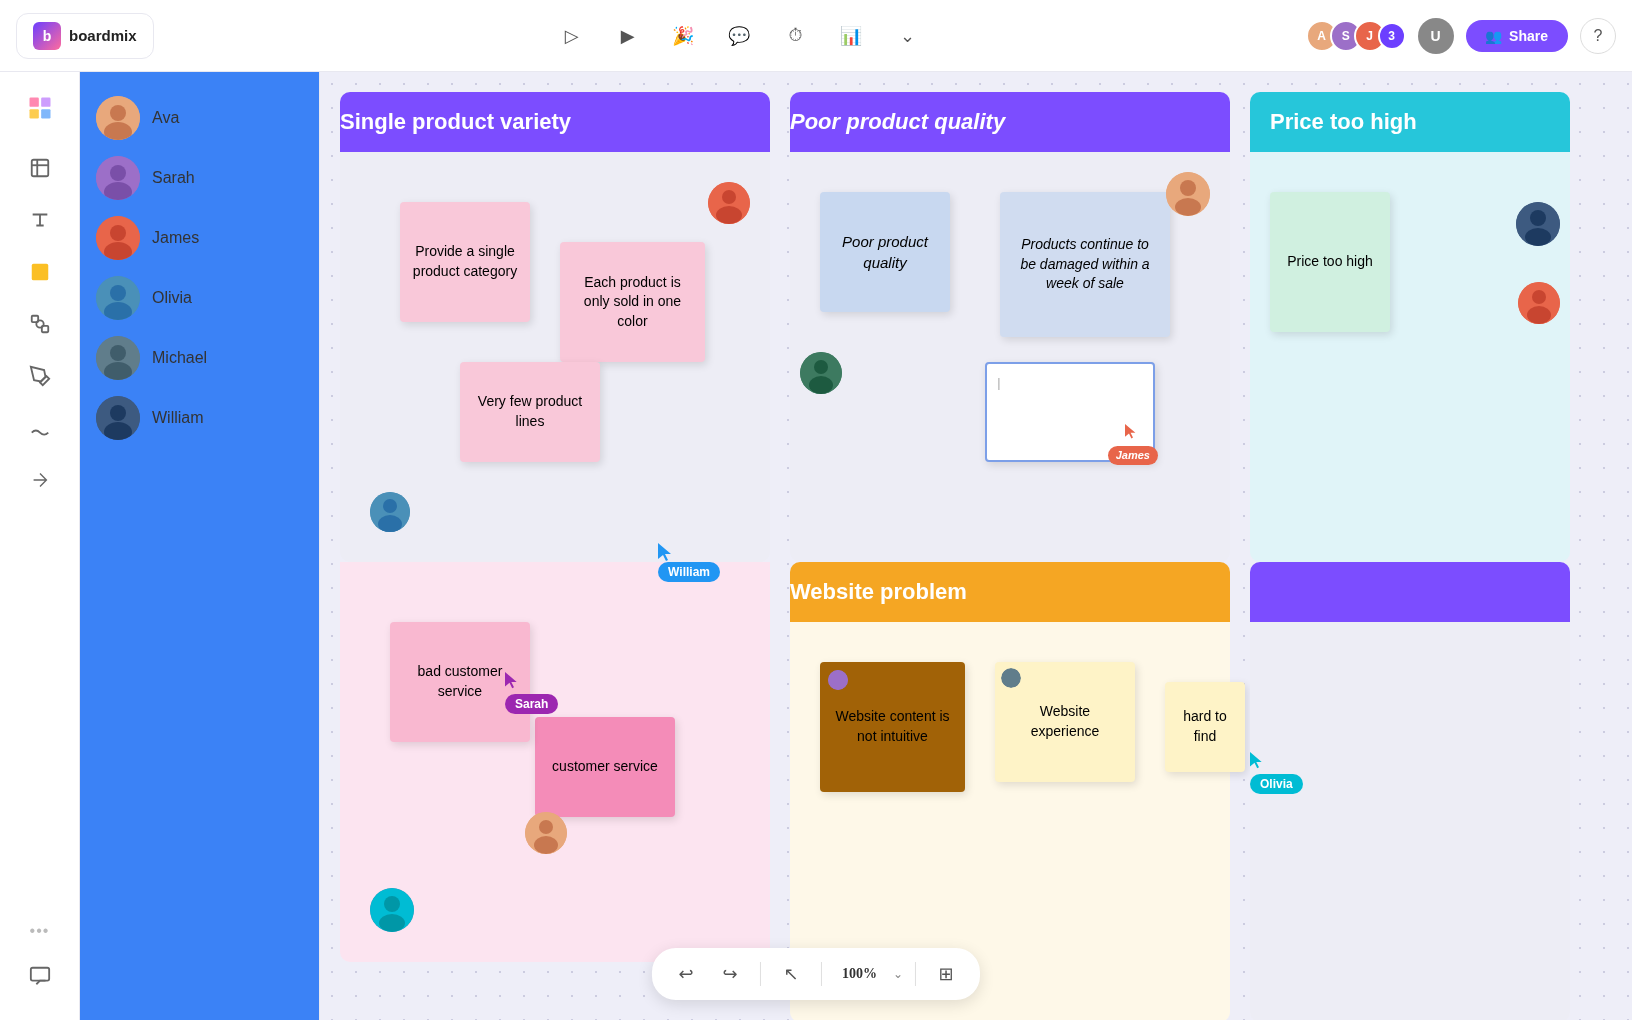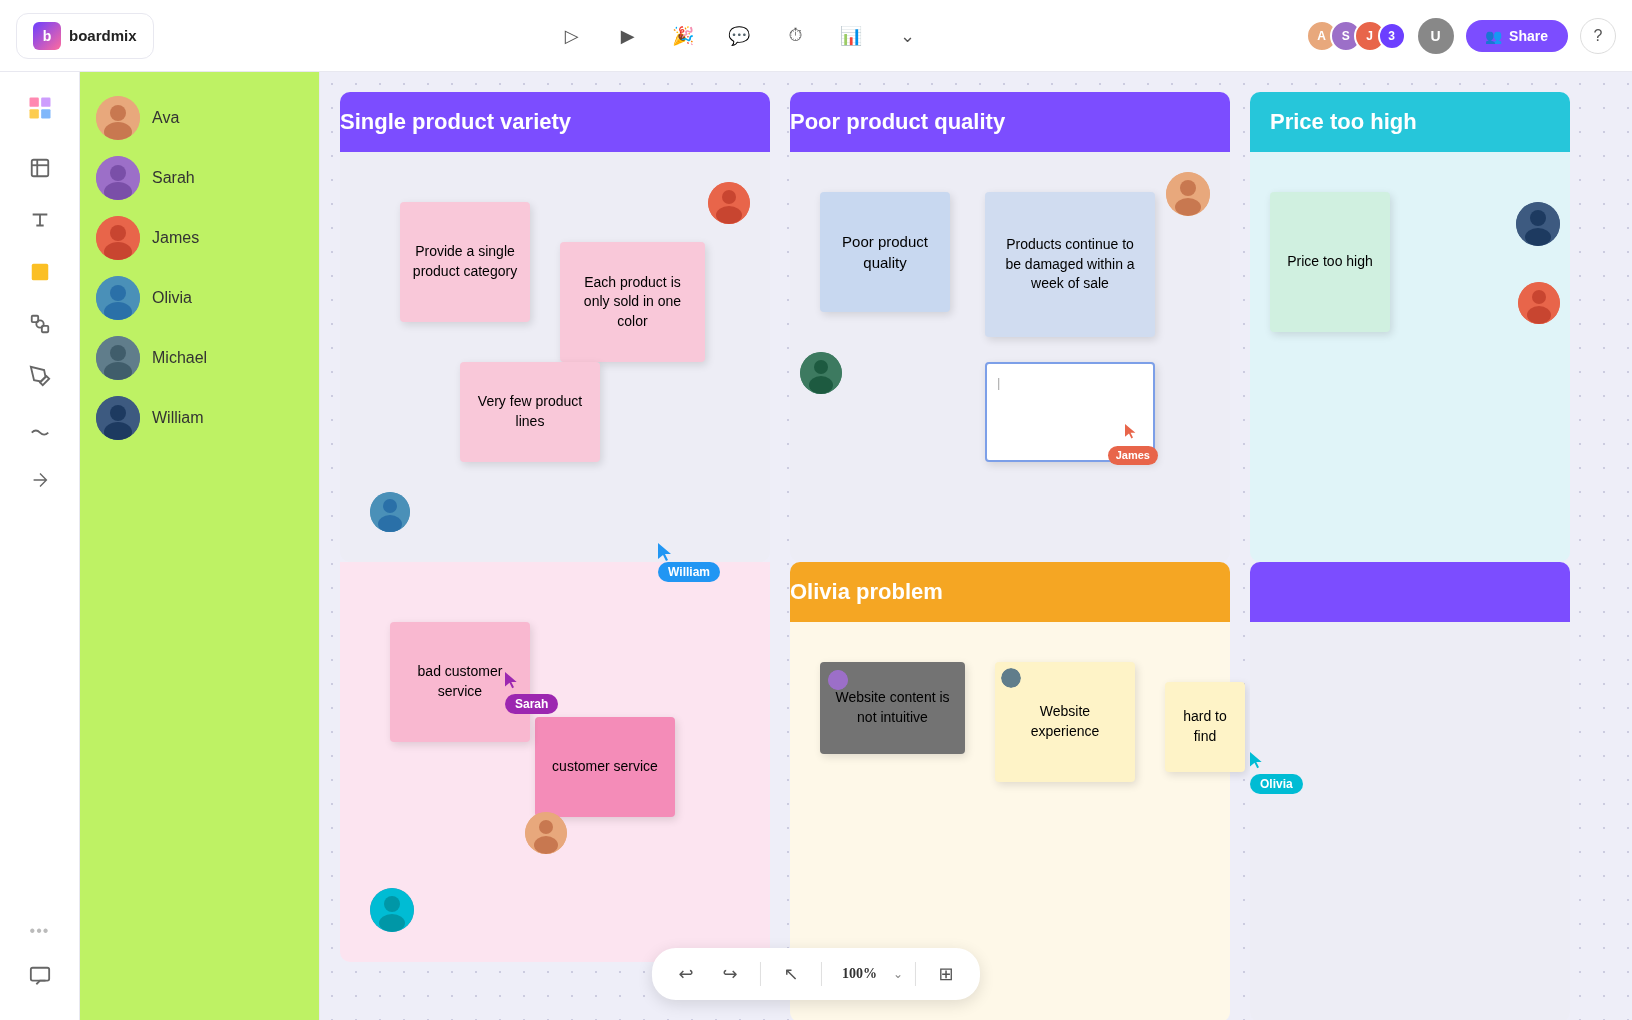--- a/index.html
+++ b/index.html
@@ -129,21 +129,21 @@
       color: #666;
     }
 
     
     .users-panel {
       position: fixed;
       top: 72px;
       left: 80px;
       width: 240px;
       bottom: 0;
-      background: #bef264;
+      background: #3b82f6;
       border-right: 1px solid #e8e8f0;
       padding: 16px;
       z-index: 80;
       overflow-y: auto;
     }
     .user-item {
       display: flex;
       align-items: center;
       gap: 12px;
       padding: 8px 0;
@@ -442,31 +442,31 @@
     </div>
 
     <div style="position:absolute; bottom:-20px; right:50px; z-index:20;">
       <svg width="20" height="20" viewBox="0 0 20 20" fill="#2196F3">
           <polygon points="0,0 0,16 5,12 8,18 10,17 7,11 13,11"></polygon>
         </svg>
       <div style="background:#2196F3; color:#fff; border-radius:10px; padding:3px 10px; font-size:12px; font-weight:700; white-space:nowrap; margin-top:-5px;">William</div>
     </div>
   </div>
 
-  <div style="position:absolute; left:470px; top:20px; width:440px;">
+  <div style="position:absolute; left:470px; top:20px; width:440px;font-style:italic;">
     <div class="col-header" style="background:#7c4dff;">
       <span style="font-size:22px; font-weight:700; color:#fff;">Poor product quality</span>
     </div>
     <div class="col-body" style="height:410px; background:#ededf5; border-radius:0 0 10px 10px; position:relative;">
 
       <div class="sticky sticky-blue" style="left:30px; top:40px; width:130px; height:120px; font-size:15px; background:#c8d8f0;">
         Poor product quality
       </div>
 
-      <div class="sticky sticky-blue" style="left:195px; top:40px; width:170px; height:145px; font-size:14px; background:#d0dcf0;">
+      <div class="sticky sticky-blue" style="left:210px; top:40px; width:170px; height:145px; font-size:14px; background:#d0dcf0;">
         Products continue to be damaged within a week of sale
       </div>
 
       <div class="sticky" style="left:195px; top:210px; width:170px; height:100px; background:#fff; border:2px solid #7c9fe8; position:absolute; display:flex; align-items:flex-start; justify-content:flex-start; padding:10px;">
         <span style="color:#aaa; font-size:13px;">|</span>
 
         <div style="position:absolute; bottom:-5px; right:-5px;">
           <svg width="16" height="16" viewBox="0 0 20 20" fill="#e8654a">
               <polygon points="0,0 0,16 5,12 8,18 10,17 7,11 13,11"></polygon>
             </svg>
@@ -551,25 +551,25 @@
           <circle cx="22" cy="22" r="22" fill="#00bcd4"></circle>
           <circle cx="22" cy="16" r="8" fill="#0097a7"></circle>
           <ellipse cx="22" cy="35" rx="13" ry="9" fill="#0097a7"></ellipse>
         </svg>
       </div>
     </div>
   </div>
 
   <div style="position:absolute; left:470px; top:490px; width:440px;">
     <div class="col-header" style="background:#f5a623;">
-      <span style="font-size:22px; font-weight:700; color:#fff;">Olivia problem</span>
+      <span style="font-size:22px; font-weight:700; color:#fff;">Website problem</span>
     </div>
     <div class="col-body" style="height:400px; background:#fef8e8; border-radius:0 0 10px 10px; position:relative;">
 
-      <div class="sticky sticky-yellow" style="left:30px; top:40px; width:145px; height:92px; font-size:14px; background:#737373;">
+      <div class="sticky sticky-yellow" style="left:30px; top:40px; width:145px; height:130px; font-size:14px; background:#a16207;">
         <div>
           <div style="position:absolute; top:8px; left:8px; width:20px; height:20px; border-radius:50%; overflow:hidden; background:#9c6fc8;">
             <svg width="20" height="20" viewBox="0 0 20 20">
                 <circle cx="10" cy="10" r="10" fill="#9c6fc8"></circle>
               </svg>
           </div>
         </div>
         Website content is not intuitive
       </div>
 

